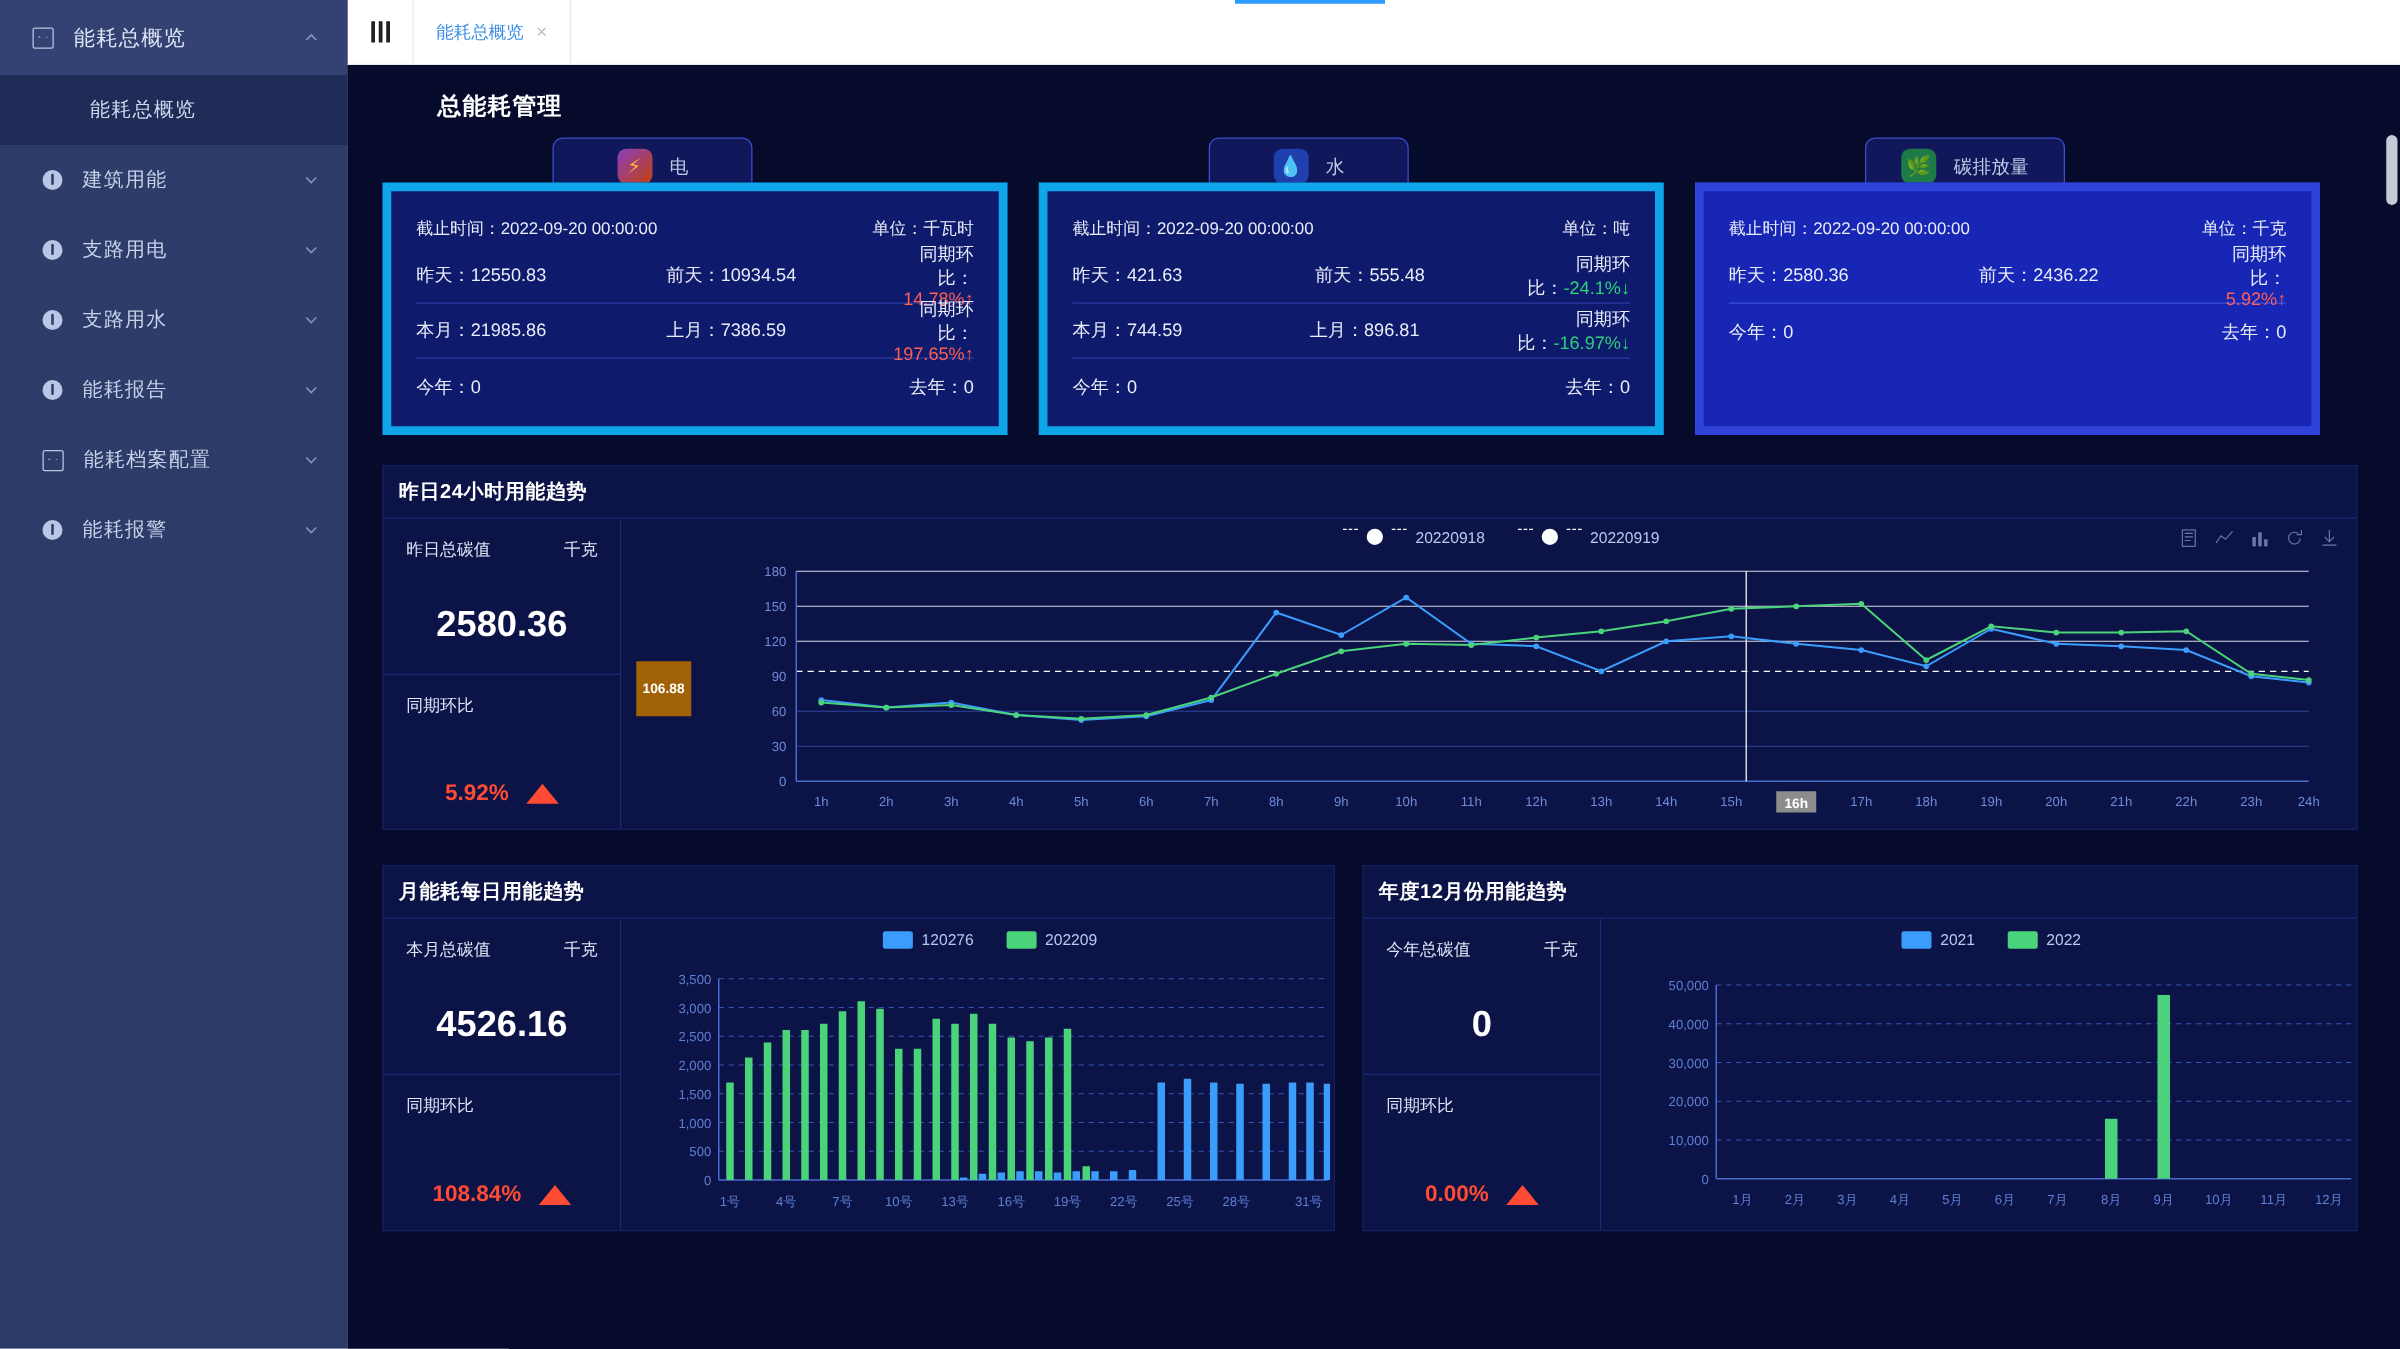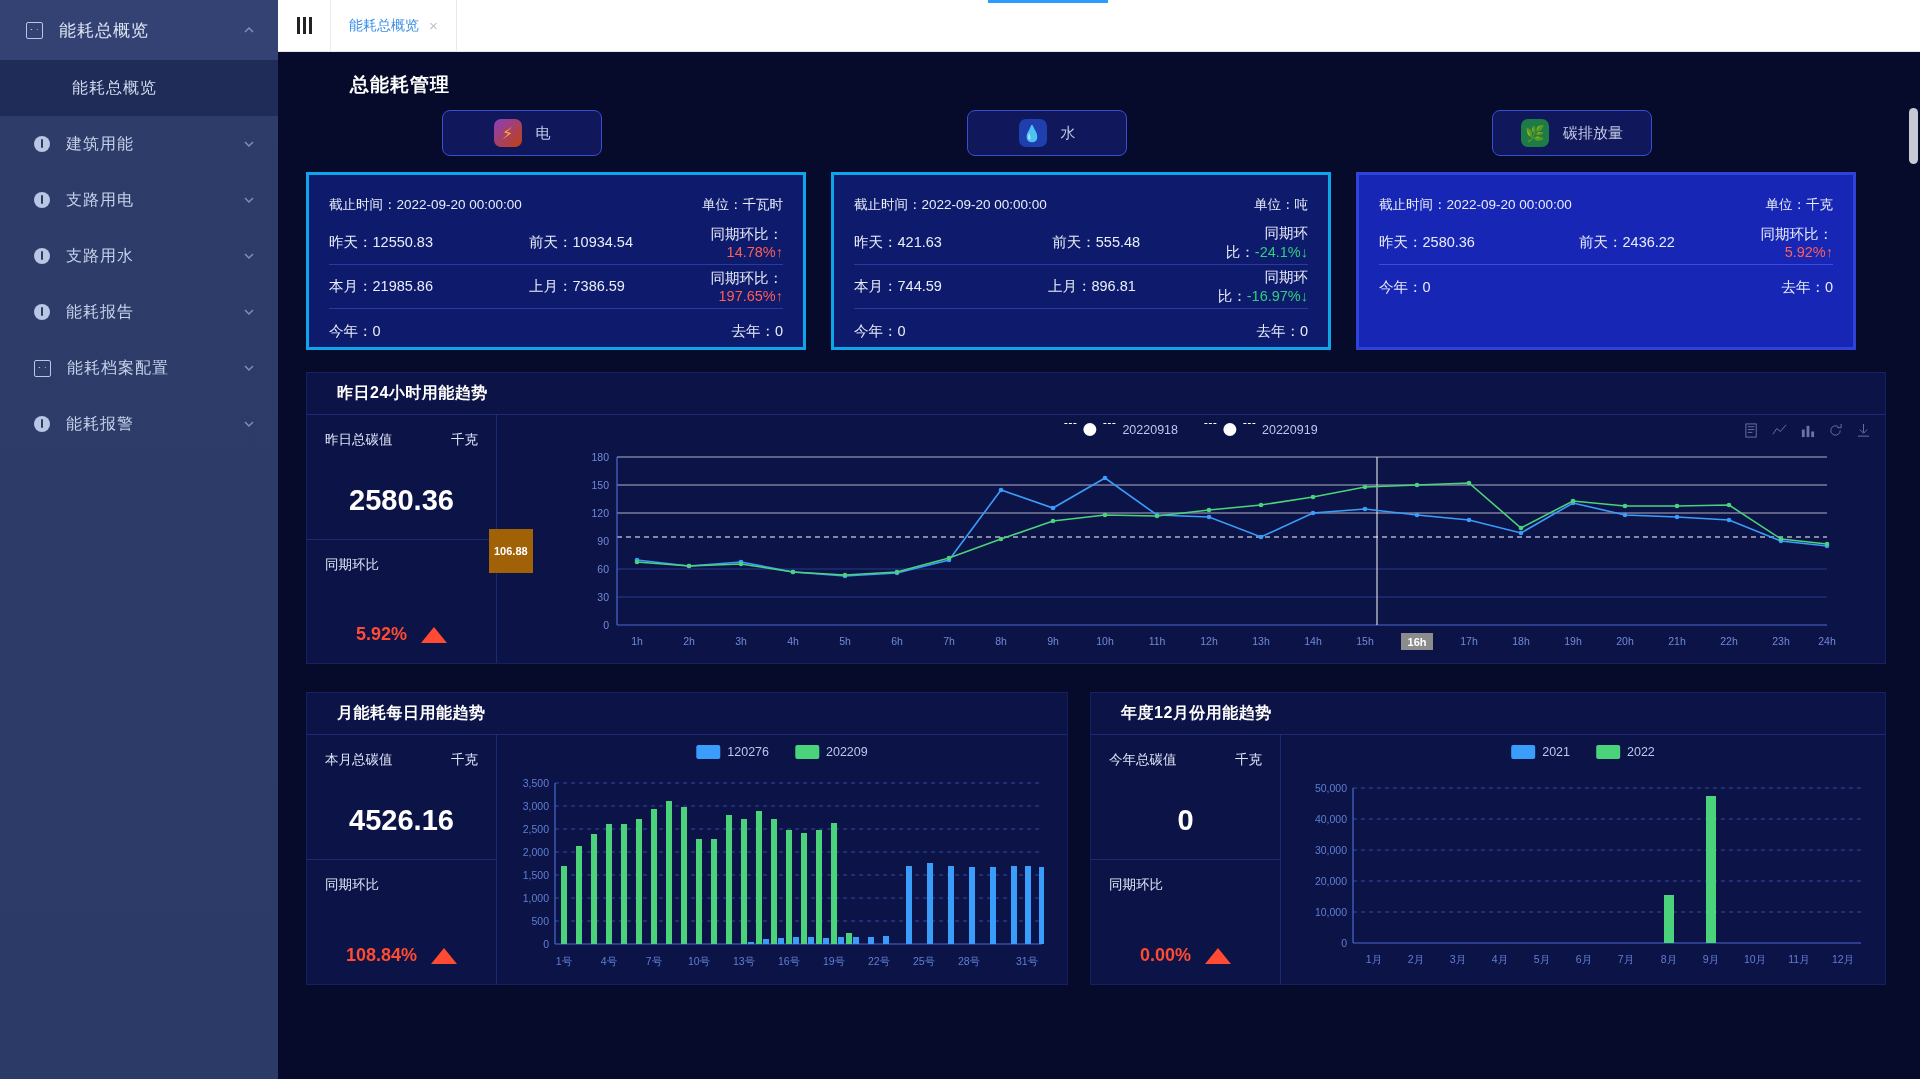--- a/index.html
+++ b/index.html
@@ -81,22 +81,22 @@
   .content { position: relative; height: 1027px; background: #070b2b; padding: 0; }
 
   .page-title {
     position: absolute; left: 28px; top: 20px;
     color: #ffffff; font-size: 19px; font-weight: bold; letter-spacing: 1px; margin-left: 44px;
   }
 
   
   .cards { position: absolute; left: 28px; top: 58px; width: 1580px; height: 230px; }
   .card {
-    position: absolute; top: 62px; width: 500px; height: 178px;
-    border: 3px solid #0ea5e9; background: #0e1a6b;
+    position: absolute; top: 36px; width: 500px; height: 202px;
+    border: 7px solid #0ea5e9; background: #0e1a6b;
   }
   .card.c1 { left: 0; }
   .card.c2 { left: 525px; }
   .card.c3 { left: 1050px; background: #1726b4; border-color: #2f43d8; }
   .card-tab {
     position: absolute; top: 0; width: 160px; height: 46px;
     border: 1px solid #3a4fd0; border-radius: 8px;
     background: #10175a;
     display: flex; align-items: center; justify-content: center; gap: 14px;
   }
@@ -122,25 +122,25 @@
   .row .c-c { flex: 1; text-align: right; }
   .row.head { height: 32px; font-size: 13.5px; }
   .row.head .c-a { width: auto; flex: 1; }
   .row.head .c-c { width: auto; flex: 0 0 auto; }
   .up { color: #ff5f56; }
   .down { color: #2fd07c; }
 
   
   .panel { position: absolute; border: 1px solid #16205e; background: #0c1346; }
   .panel-title {
-    height: 42px; display: flex; align-items: center; padding-left: 30px;
+    height: 42px; display: flex; align-items: center; padding-left: 12px;
     color: #ffffff; font-size: 16px; font-weight: bold; letter-spacing: .5px;
     border-bottom: 1px solid #1b2a73;
   }
-  .panel-body { position: absolute; left: 0; right: 0; top: 42px; bottom: 0; display: flex; }
+  .panel-body { position: absolute; left: 0; right: 0; top: 42px; bottom: 0; display: flex; gap: 20px; }
   .stat-col {
     width: 190px; flex: 0 0 190px; border-right: 1px solid #1b2a73;
     display: flex; flex-direction: column;
   }
   .stat-box { flex: 1; position: relative; padding: 16px 18px; }
   .stat-box + .stat-box { border-top: 1px solid #1b2a73; }
   .stat-head { display: flex; justify-content: space-between; color: #dde5f7; font-size: 13.5px; }
   .stat-val {
     position: absolute; left: 0; right: 0; bottom: 22px; text-align: center;
     color: #ffffff; font-size: 29px; font-weight: bold;

